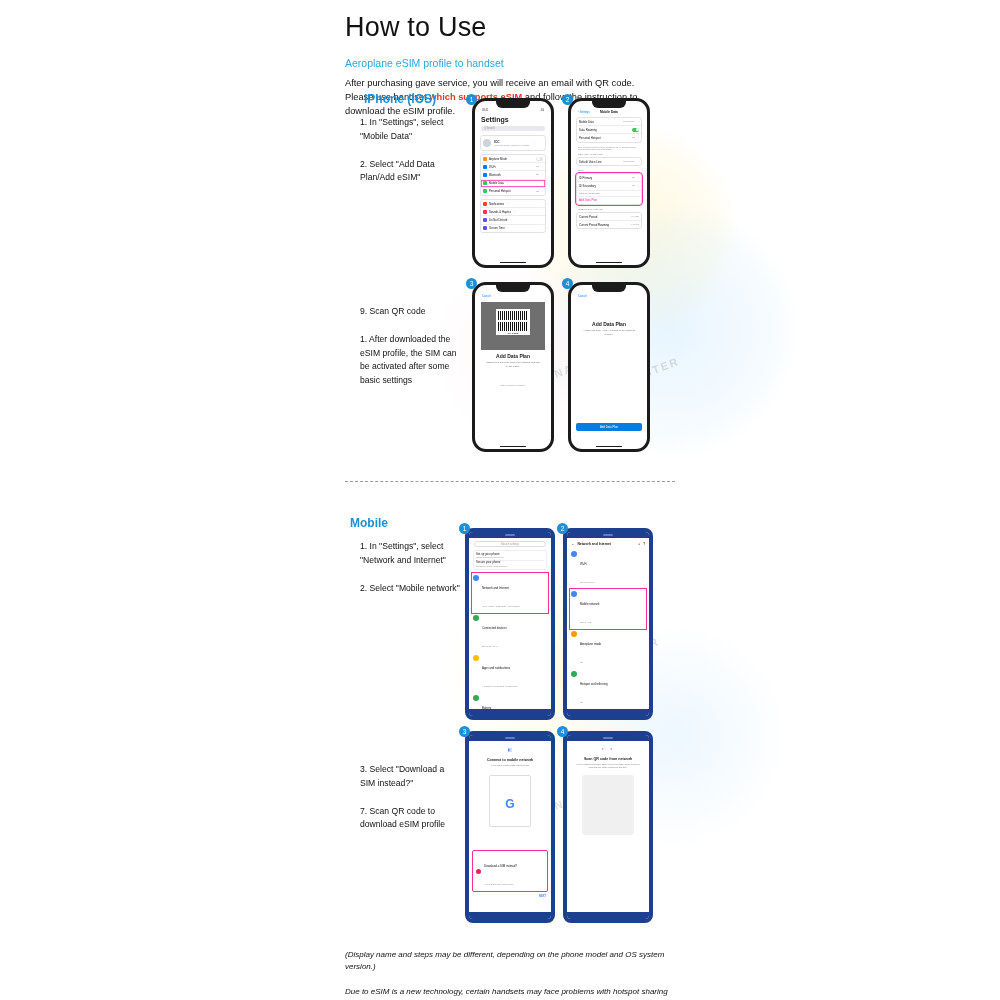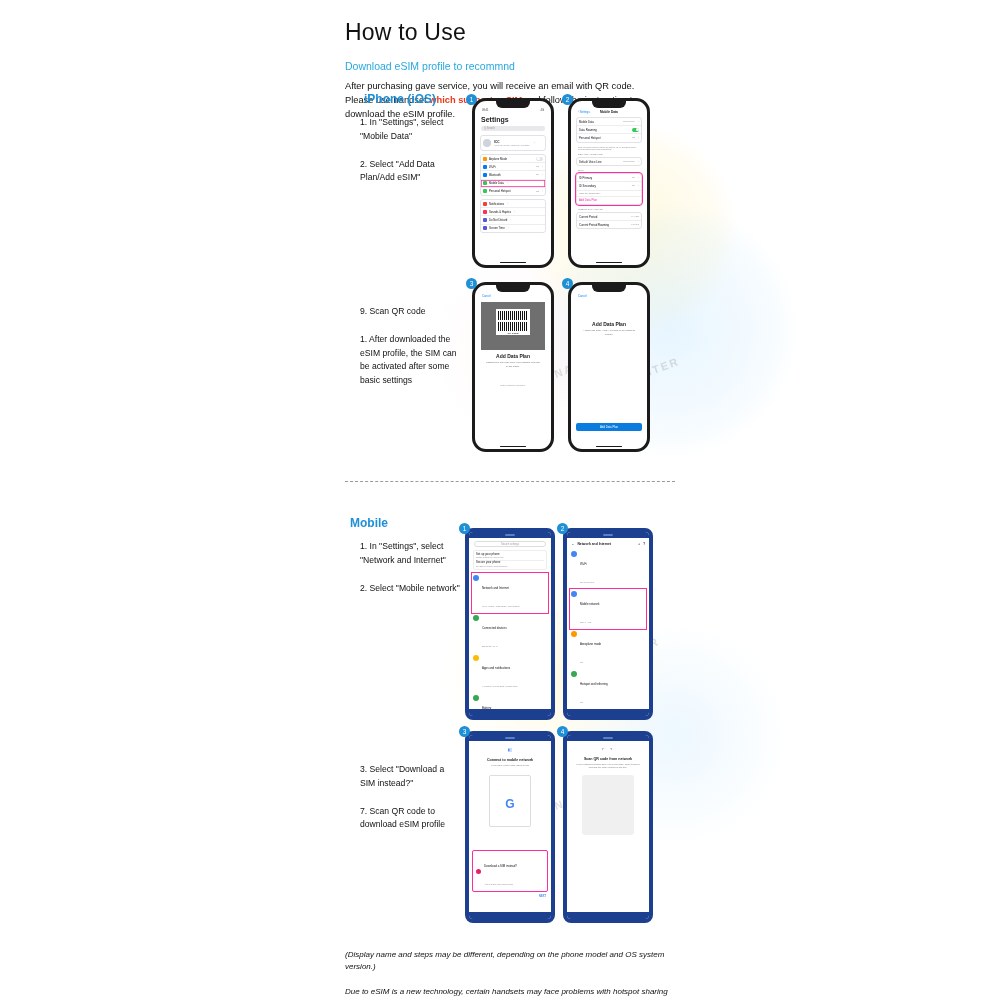--- a/index.html
+++ b/index.html
@@ -34,23 +34,23 @@
     letter-spacing:2px;
     transform:rotate(-20deg);
     white-space:nowrap;
     pointer-events:none;
     font-weight:bold;
   }
 
   .content { position:absolute; left:345px; top:0; width:330px; }
 
   h1.title {
-    font-size:23px;
+    font-size:27px;
     font-weight:normal;
-    margin:19px 0 14px 0;
+    margin:12px 0 14px 0;
     color:#111;
     letter-spacing:0.2px;
   }
   .subtitle {
     color:#28a9e0;
     font-size:10.5px;
     margin-bottom:8px;
   }
   .lead {
     font-size:9.3px;
@@ -215,21 +215,21 @@
   <div class="watermark wm3"></div>
   <div class="watermark wm4"></div>
   <div class="watermark wm5"></div>
   <div class="wm-text" style="left:470px; top:378px;">INTERNATIONAL</div>
   <div class="wm-text" style="left:580px; top:372px;">CARD CENTER</div>
   <div class="wm-text" style="left:470px; top:810px;">INTERNATIONAL</div>
   <div class="wm-text" style="left:560px; top:652px;">CARD CENTER</div>
 
   <div class="content">
     <h1 class="title">How to Use</h1>
-    <div class="subtitle">Download eSIM profile to recommnd</div>
+    <div class="subtitle">Aeroplane eSIM profile to handset</div>
     <div class="lead">
       <span>After purchasing gave service, you will receive an email with QR code. Please use handset </span><span class="hl">which supports eSIM</span><span> and follow the instruction to download the eSIM profile.</span>
     </div>
   </div>
 
   <div style="position:absolute; left:364px; top:92px;" class="section-head">iPhone (iOS)</div>
 
   <div style="position:absolute; left:360px; top:116px; width:105px;" class="steps">
     <p>1. In "Settings", select "Mobile Data"</p>
     <p>2. Select "Add Data Plan/Add eSIM"</p>

